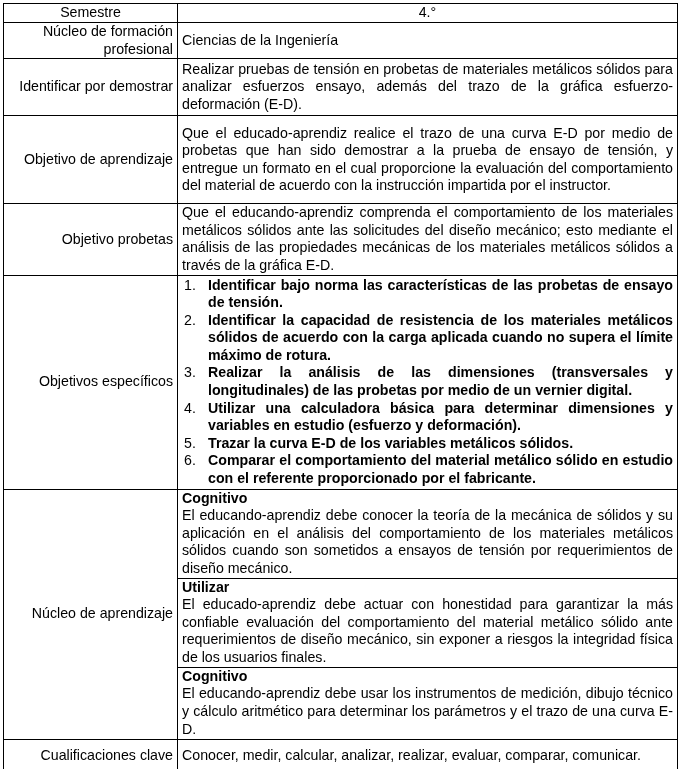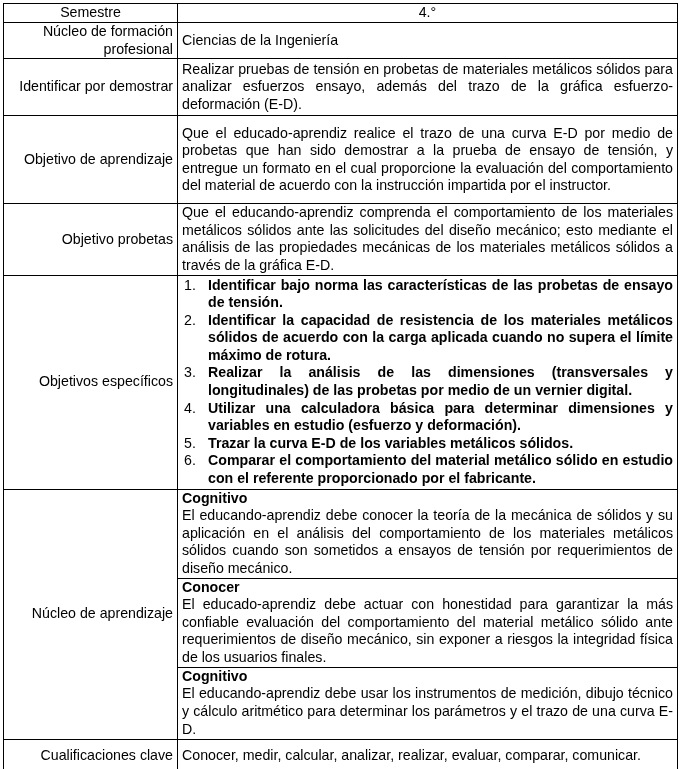--- a/index.html
+++ b/index.html
@@ -81,21 +81,21 @@
   </tr>
   <tr style="height:87px">
     <td class="label" rowspan="3">Núcleo de aprendizaje</td>
     <td class="content">
       <span class="sub-title">Cognitivo</span>
       <span>El educando-aprendiz debe conocer la teoría de la mecánica de sólidos y su aplicación en el análisis del comportamiento de los materiales metálicos sólidos cuando son sometidos a ensayos de tensión por requerimientos de diseño mecánico.</span>
     </td>
   </tr>
   <tr style="height:89px">
     <td class="content">
-      <span class="sub-title">Conocer</span>
+      <span class="sub-title">Utilizar</span>
       <span>El educado-aprendiz debe actuar con honestidad para garantizar la más confiable evaluación del comportamiento del material metálico sólido ante requerimientos de diseño mecánico, sin exponer a riesgos la integridad física de los usuarios finales.</span>
     </td>
   </tr>
   <tr style="height:72px">
     <td class="content">
       <span class="sub-title">Cognitivo</span>
       <span>El educando-aprendiz debe usar los instrumentos de medición, dibujo técnico y cálculo aritmético para determinar los parámetros y el trazo de una curva E-D.</span>
     </td>
   </tr>
   <tr style="height:33px">

